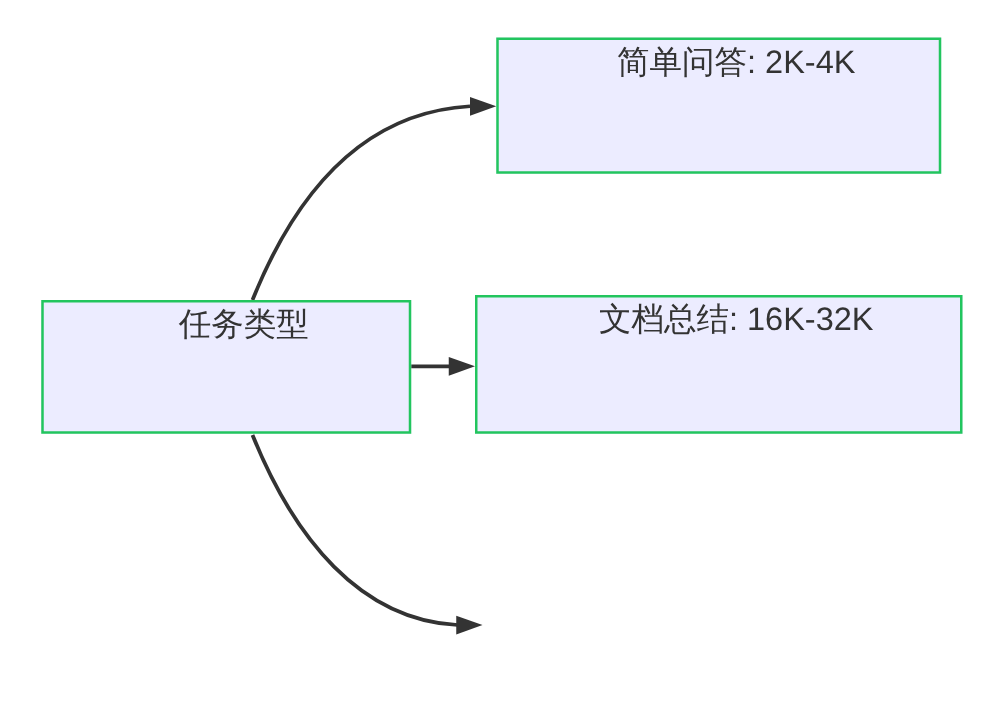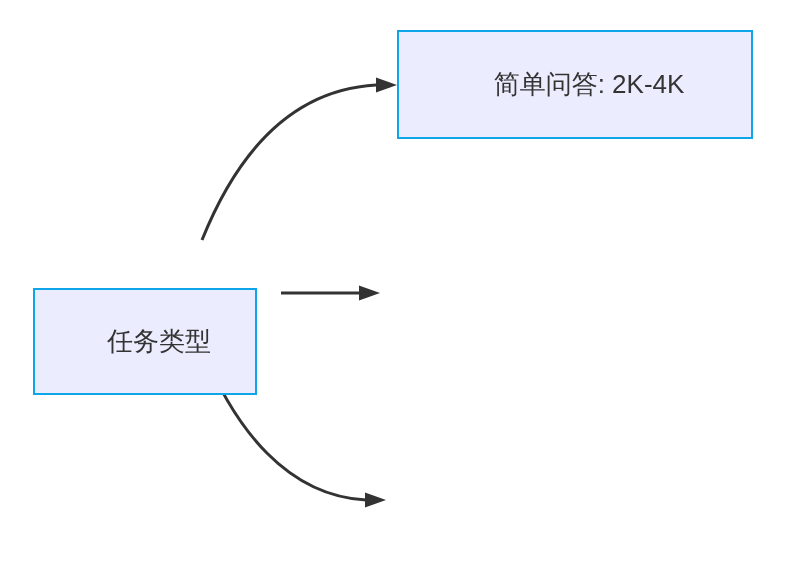--- a/index.html
+++ b/index.html
@@ -29,31 +29,30 @@
     stroke-width: 3;
   }
   .arrowhead {
     fill: #333333;
     stroke: none;
   }
   .node {
     position: absolute;
     box-sizing: border-box;
     background: #ECECFF;
-    border: 2px solid #0ea5e9;
+    border: 2px solid #22c55e;
     display: flex;
-    align-items: center;
     justify-content: center;
     font-size: 26px;
     color: #333333;
     white-space: nowrap;
     text-align: center;
     padding-left: 28px;
   }
-  .node-root   { left: 33px;  top: 240px; width: 224px; height: 107px; margin-top: 48px; }
+  .node-root   { left: 33px;  top: 240px; width: 296px; height: 107px; }
   .node-qa     { left: 397px; top: 30px;  width: 356px; height: 109px; }
   .node-doc    { left: 380px; top: 236px; width: 390px; height: 111px; }
   .node-multi  { left: 386px; top: 446px; width: 374px; height: 109px; }
 </style>
 </head>
 <body>
 
 <div class="canvas">
 
   <svg class="edges-layer" viewBox="0 0 787 572" xmlns="http://www.w3.org/2000/svg">
@@ -75,15 +74,18 @@
   </svg>
 
   <div class="node node-root">
     <span>任务类型</span>
   </div>
 
   <div class="node node-qa">
     <span>简单问答: 2K-4K</span>
   </div>
 
+  <div class="node node-doc">
+    <span>文档总结: 16K-32K</span>
+  </div>
 
 
 </div>
 
 </body></html>

